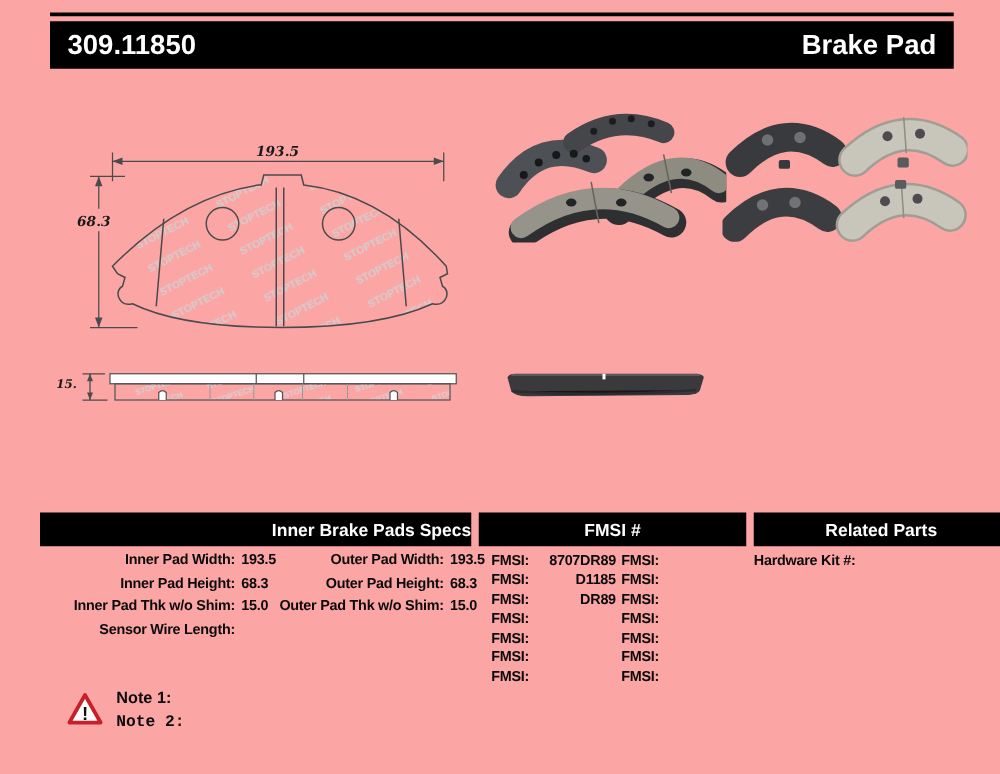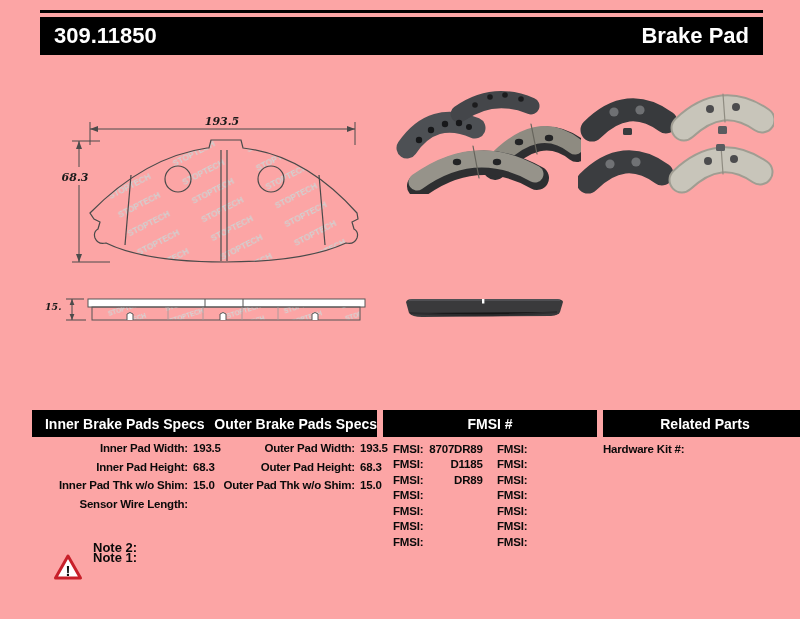--- a/index.html
+++ b/index.html
@@ -23,21 +23,21 @@
   .spec-col{position:absolute;top:439px;}
   .spec-row{display:flex;height:18.6px;align-items:center;font-weight:bold;
             font-size:11.5px;letter-spacing:-0.2px;white-space:nowrap;}
   .spec-label{display:inline-block;width:156px;text-align:right;}
   .spec-col.outer .spec-label{width:153px;}
   .spec-value{margin-left:5px;}
 
   .fmsi-col{position:absolute;top:441px;}
   .fmsi-row{display:flex;height:15.5px;align-items:center;font-weight:bold;
             font-size:11.5px;letter-spacing:-0.2px;white-space:nowrap;justify-content:space-between;}
-  .fmsi-value{margin-left:6px;}
+  .fmsi-value{margin-left:16px;}
 
   .related-col{position:absolute;top:441px;left:603px;}
 
   
   .note-label{position:absolute;left:93px;font-weight:bold;font-size:13px;height:15px;}
 
   .dim-text{font-family:"DejaVu Serif",serif;font-style:italic;font-weight:bold;fill:#1a1a1a;}
 </style>
 </head>
 <body>
@@ -180,21 +180,20 @@
 
   <svg class="abs" style="left:400px;top:290px;" width="170" height="32" viewBox="0 0 170 32">
     <path d="M6,12 Q7,9 12,9 L158,9 Q163,10 163,12 L160,22 Q159,25 151,26 L22,27 Q12,27 9,23 Z" fill="#3a3a3c"></path>
     <path d="M9,10 L160,10" stroke="#64656a" stroke-width="1.2"></path>
     <path d="M10,23 Q80,28 157,22" stroke="#242426" stroke-width="2" opacity="0.6"></path>
     <rect x="82" y="9" width="2.4" height="4.5" fill="#ffffff"></rect>
   </svg>
 
   <div class="thead split" style="left:32px;width:345px;">
     <span>Inner Brake Pads Specs</span>
-    <span>Outer Brake Pads Specs</span>
   </div>
   <div class="thead" style="left:383px;width:214px;">
     <span>FMSI #</span>
   </div>
   <div class="thead" style="left:603px;width:204px;">
     <span>Related Parts</span>
   </div>
 
   <div class="spec-col" style="left:32px;">
     <div class="spec-row">
@@ -297,15 +296,15 @@
       <span>Hardware Kit #:</span>
       <span class="fmsi-value"></span>
     </div>
   </div>
 
   <svg class="abs" style="left:53px;top:552px;" width="30" height="30" viewBox="0 0 30 30">
     <path d="M15,4 L27.5,26 L2.5,26 Z" fill="#ffffff" stroke="#c8202a" stroke-width="3" stroke-linejoin="round"></path>
     <text x="15" y="24" text-anchor="middle" font-size="15" font-weight="bold" fill="#111" font-family="Liberation Sans, sans-serif">!</text>
   </svg>
   <div class="note-label" style="top:550px;">Note 1:</div>
-  <div class="note-label" style="top:540px;">Note 2:</div>
+  <div class="note-label" style="top:570px;font-family:Liberation Mono, monospace;">Note 2:</div>
 
 </div>
 
 </body></html>

